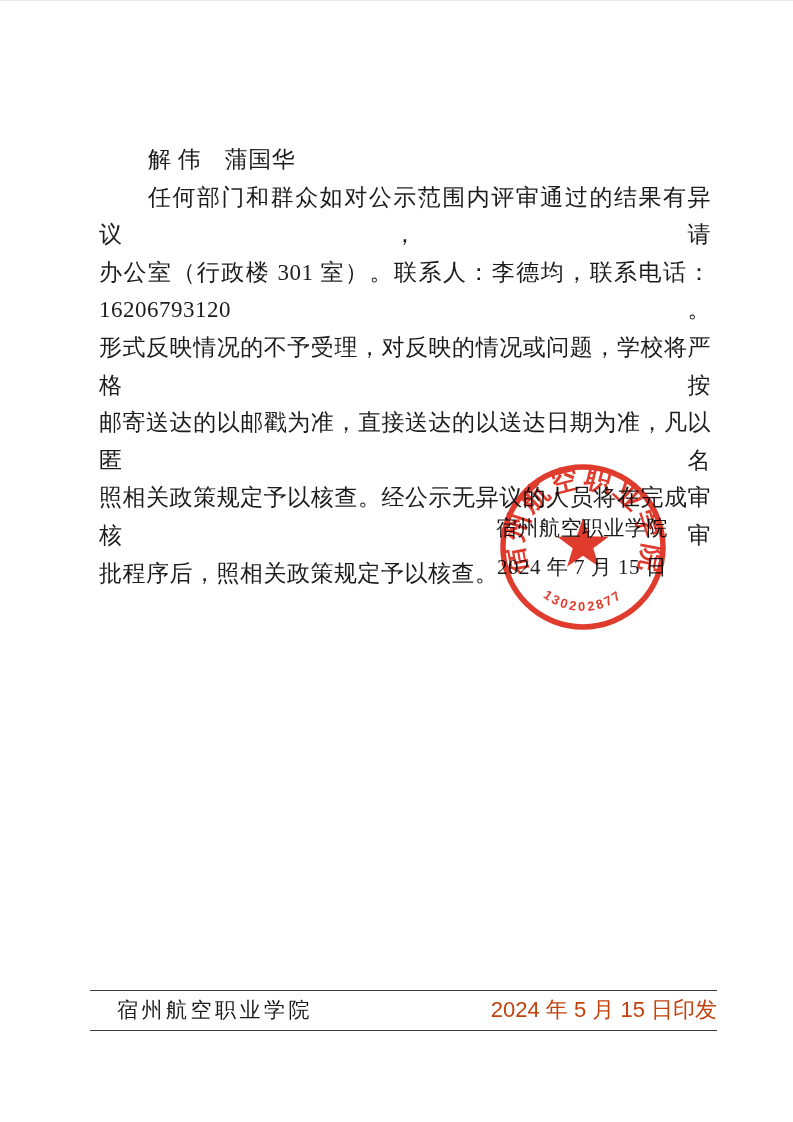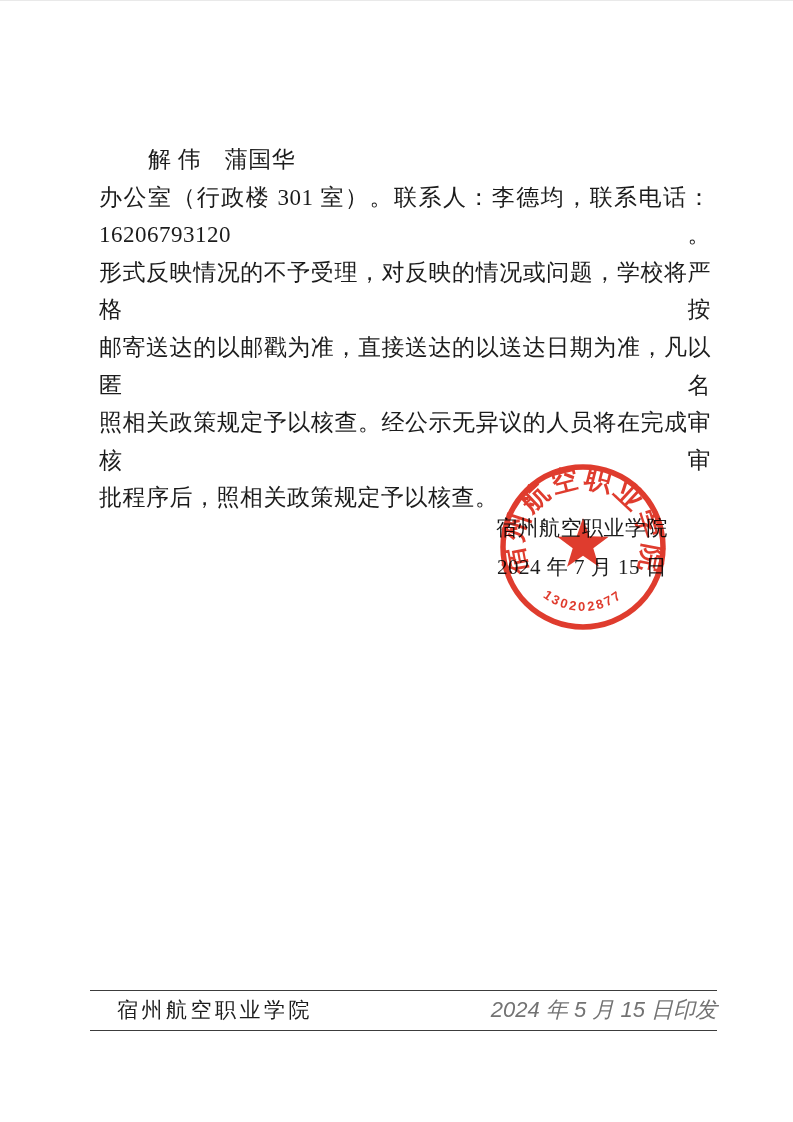--- a/index.html
+++ b/index.html
@@ -57,33 +57,33 @@
     border-top:1.6px solid #3c3c3c;
   }
   .footer-rule.top{top:990px;}
   .footer-rule.bottom{top:1030px;}
   .footer-issuer{
     position:absolute;left:117px;top:996px;
     font-size:21px;letter-spacing:3.5px;color:#1c1c1c;white-space:pre;
   }
   .footer-print-date{
     position:absolute;right:92px;top:995px;
-    font-size:22px;color:#737373;white-space:pre;
+    font-size:22px;color:#c2410c;white-space:pre;
     font-family:"Liberation Sans","DejaVu Sans",sans-serif;
-    font-style:italic;
   }
 </style>
 </head>
 <body>
 
 <div class="page">
   <div class="page-top-edge"></div>
 
   <div class="body-text">
     <div class="line indent sig-line">解 伟　蒲国华</div>
+    <div class="line indent just">任何部门和群众如对公示范围内评审通过的结果有异议，请</div>
     <div class="line just">办公室（行政楼 301 室）。联系人：李德均，联系电话：16206793120。</div>
     <div class="line just">形式反映情况的不予受理，对反映的情况或问题，学校将严格按</div>
     <div class="line just">邮寄送达的以邮戳为准，直接送达的以送达日期为准，凡以匿名</div>
     <div class="line just">照相关政策规定予以核查。经公示无异议的人员将在完成审核审</div>
     <div class="line">批程序后，照相关政策规定予以核查。</div>
   </div>
 
   <div class="sig-org">宿州航空职业学院</div>
   <div class="sig-date">2024 年 7 月 15 日</div>
 

